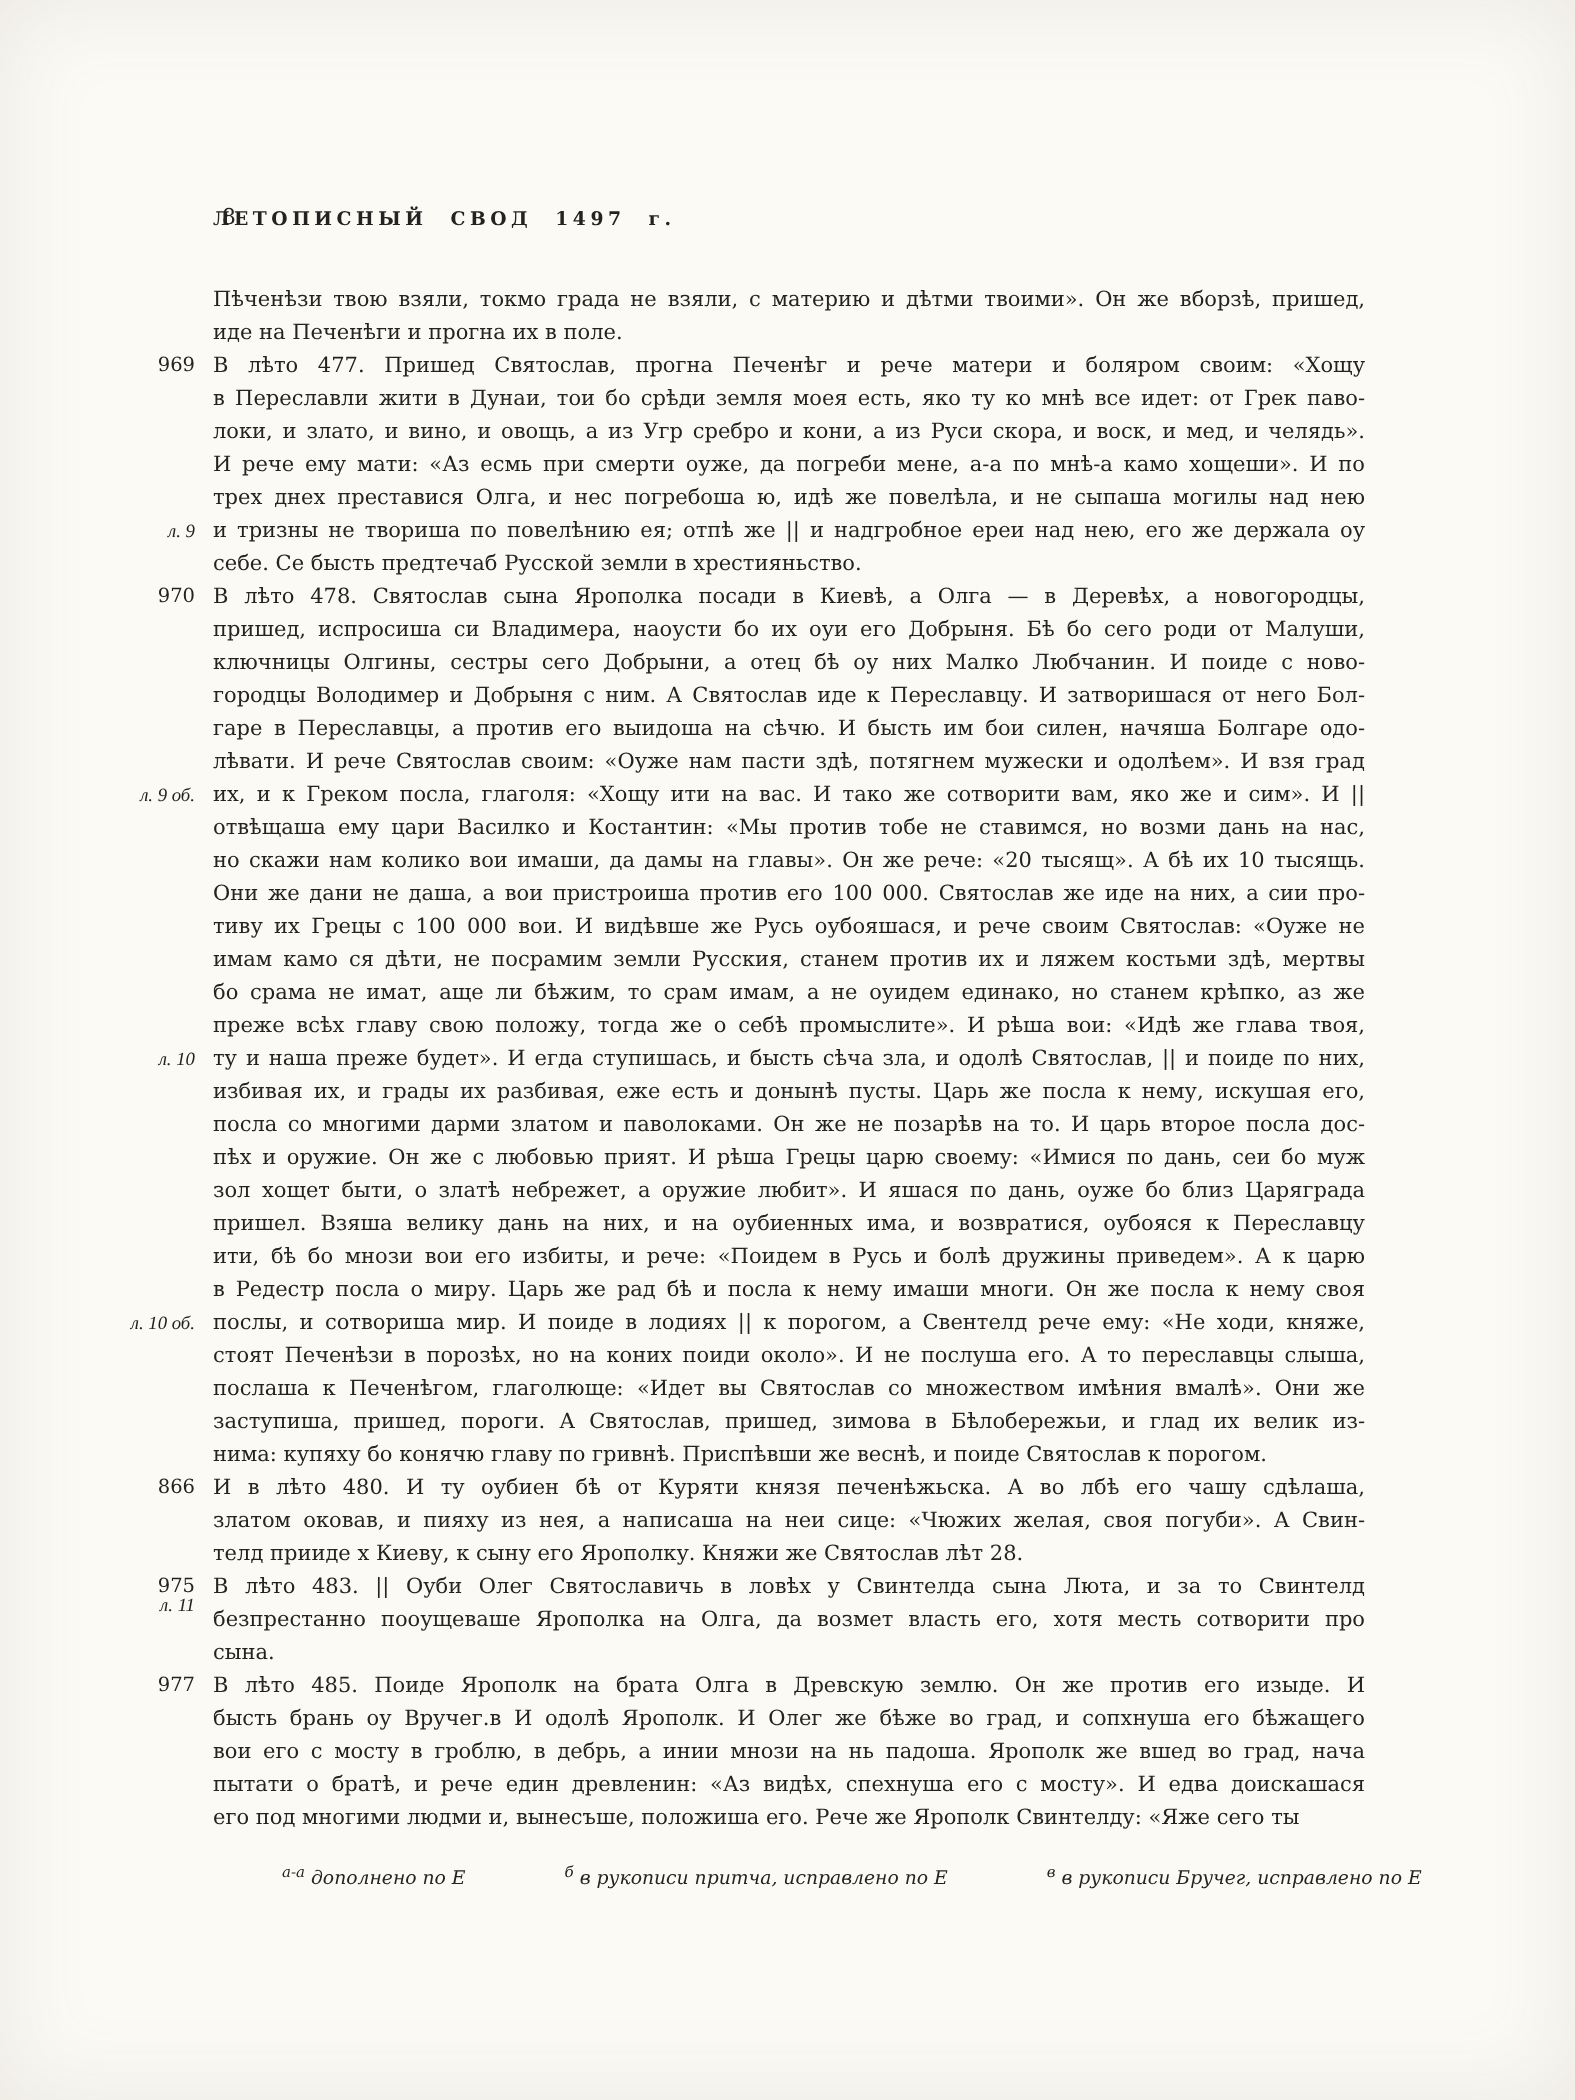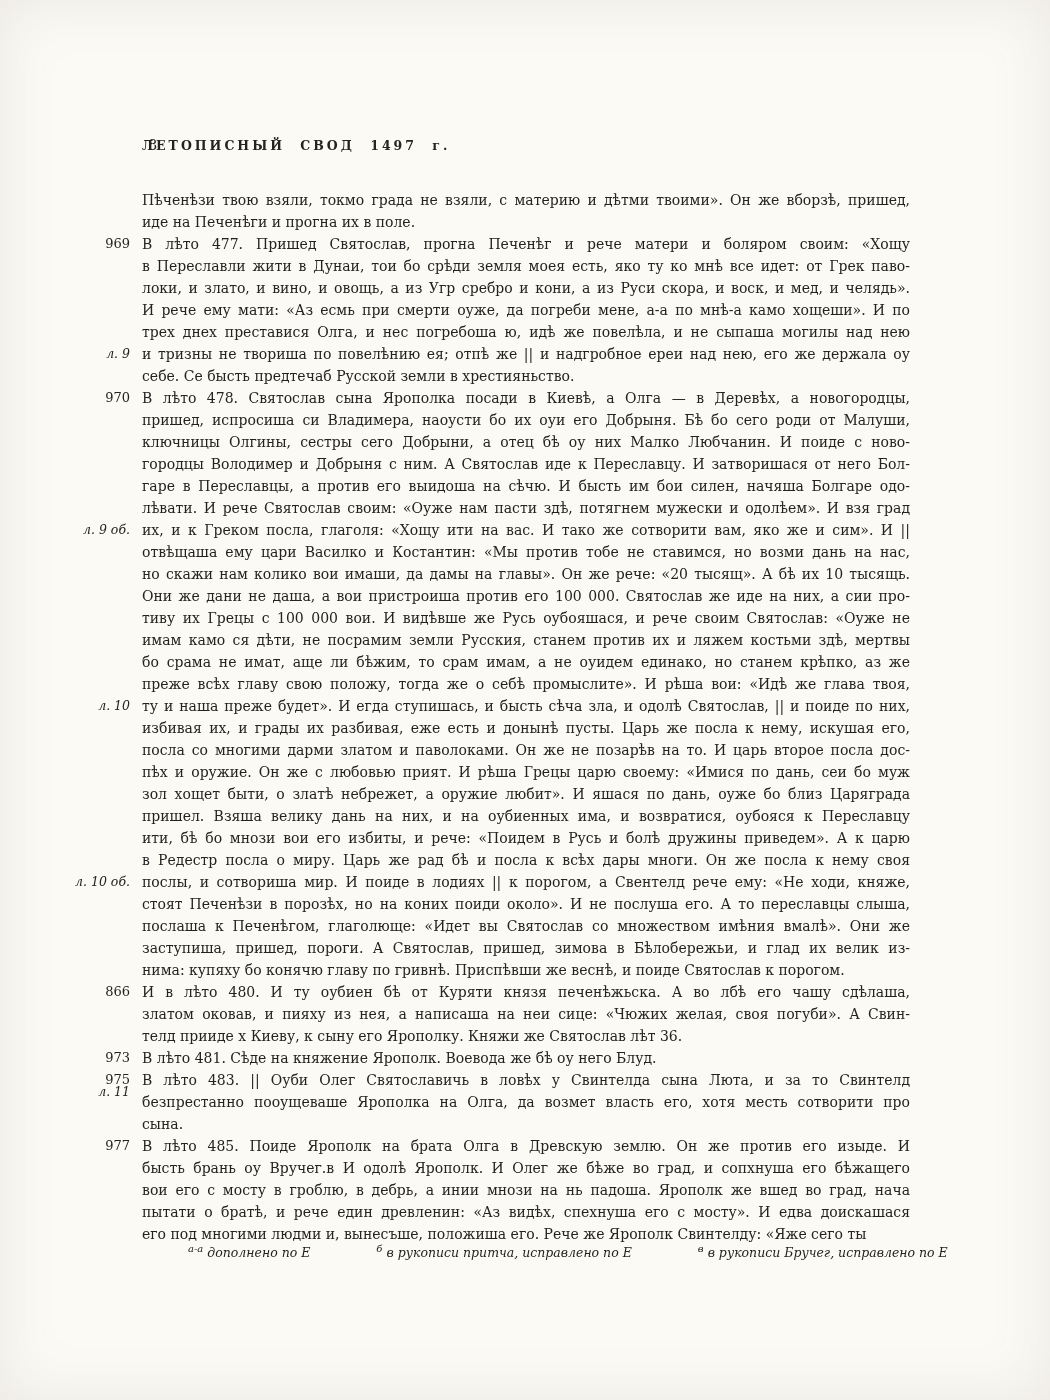--- a/index.html
+++ b/index.html
@@ -25,21 +25,21 @@
     font-size:14px; line-height:22px;
   }
   .paragraph { position:relative; }
   .paragraph.indent .line:first-child { text-indent:38px; }
   .line { text-align:justify; text-align-last:justify; }
   .line.last { text-align-last:left; }
   .margin-note {
     position:absolute; right:calc(100% + 12px); width:110px;
     text-align:right; font-size:13px; line-height:22px; white-space:nowrap;
   }
-  .margin-note.folio { font-style:italic; font-size:12.5px; }
+  .margin-note.folio { font-style:italic; font-size:12.5px;font-family:Liberation Serif, serif; }
   .footnotes {
     position:absolute; left:188px; top:1243px; width:724px;
     font-size:12.5px; display:flex; gap:66px; white-space:nowrap;
   }
   .footnote { font-style:italic; }
   .footnote sup { font-size:10px; font-style:italic; margin-right:4px; }
 </style>
 </head>
 <body>
 
@@ -85,36 +85,32 @@
         <div class="line">имам камо ся дѣти, не посрамим земли Русския, станем против их и ляжем костьми здѣ, мертвы</div>
         <div class="line">бо срама не имат, аще ли бѣжим, то срам имам, а не оуидем единако, но станем крѣпко, аз же</div>
         <div class="line">преже всѣх главу свою положу, тогда же о себѣ промыслите». И рѣша вои: «Идѣ же глава твоя,</div>
         <div class="line">ту и наша преже будет». И егда ступишась, и бысть сѣча зла, и одолѣ Святослав, || и поиде по них,</div>
         <div class="line">избивая их, и грады их разбивая, еже есть и донынѣ пусты. Царь же посла к нему, искушая его,</div>
         <div class="line">посла со многими дарми златом и паволоками. Он же не позарѣв на то. И царь второе посла дос-</div>
         <div class="line">пѣх и оружие. Он же с любовью прият. И рѣша Грецы царю своему: «Имися по дань, сеи бо муж</div>
         <div class="line">зол хощет быти, о златѣ небрежет, а оружие любит». И яшася по дань, оуже бо близ Царяграда</div>
         <div class="line">пришел. Взяша велику дань на них, и на оубиенных има, и возвратися, оубояся к Переславцу</div>
         <div class="line">ити, бѣ бо мнози вои его избиты, и рече: «Поидем в Русь и болѣ дружины приведем». А к царю</div>
-        <div class="line">в Редестр посла о миру. Царь же рад бѣ и посла к всѣх дары многи. Он же посла к нему своя</div>
+        <div class="line">в Редестр посла о миру. Царь же рад бѣ и посла к нему имаши многи. Он же посла к нему своя</div>
         <div class="line">послы, и сотвориша мир. И поиде в лодиях || к порогом, а Свентелд рече ему: «Не ходи, княже,</div>
         <div class="line">стоят Печенѣзи в порозѣх, но на коних поиди около». И не послуша его. А то переславцы слыша,</div>
         <div class="line">послаша к Печенѣгом, глаголюще: «Идет вы Святослав со множеством имѣния вмалѣ». Они же</div>
         <div class="line">заступиша, пришед, пороги. А Святослав, пришед, зимова в Бѣлобережьи, и глад их велик из-</div>
         <div class="line last">нима: купяху бо конячю главу по гривнѣ. Приспѣвши же веснѣ, и поиде Святослав к порогом.</div>
       </div>
       <div class="paragraph indent">
         <span class="margin-note" style="top: 0px;">866</span>
         <div class="line">И в лѣто 480. И ту оубиен бѣ от Куряти князя печенѣжьска. А во лбѣ его чашу сдѣлаша,</div>
         <div class="line">златом оковав, и пияху из нея, а написаша на неи сице: «Чюжих желая, своя погуби». А Свин-</div>
-        <div class="line last">телд прииде х Киеву, к сыну его Ярополку. Княжи же Святослав лѣт 36.</div>
-      </div>
-      <div class="paragraph indent">
-        <span class="margin-note" style="top: 0px;">973</span>
-        <div class="line last">В лѣто 481. Сѣде на княжение Ярополк. Воевода же бѣ оу него Блуд.</div>
+        <div class="line last">телд прииде х Киеву, к сыну его Ярополку. Княжи же Святослав лѣт 28.</div>
       </div>
       <div class="paragraph indent">
         <span class="margin-note" style="top: 0px;">975</span>
         <span class="margin-note folio" style="top: 12.1px;">л. 11</span>
         <div class="line">В лѣто 483. || Оуби Олег Святославичь в ловѣх у Свинтелда сына Люта, и за то Свинтелд</div>
         <div class="line">безпрестанно пооущеваше Ярополка на Олга, да возмет власть его, хотя месть сотворити про</div>
         <div class="line last">сына.</div>
       </div>
       <div class="paragraph indent">
         <span class="margin-note" style="top: 0px;">977</span>

